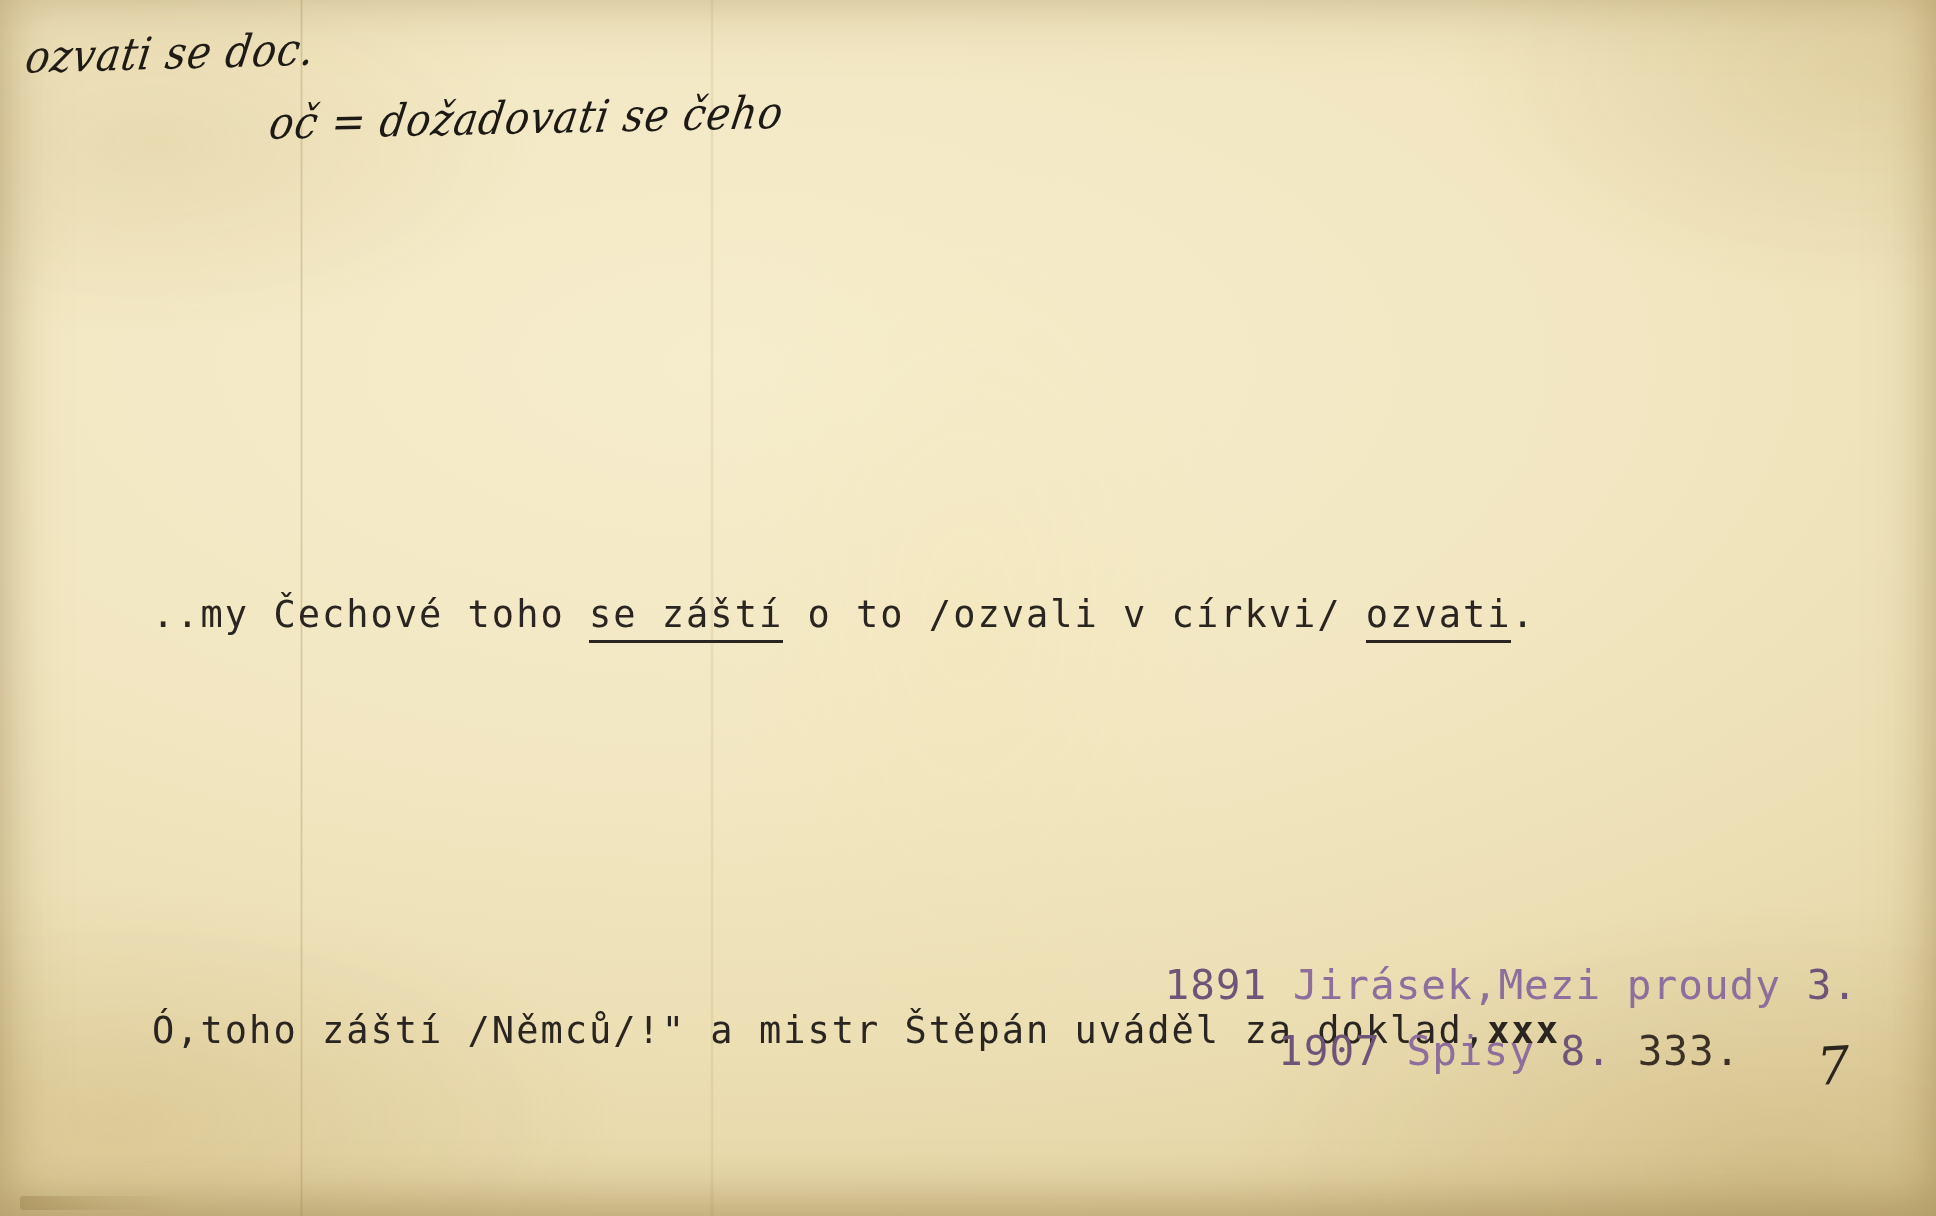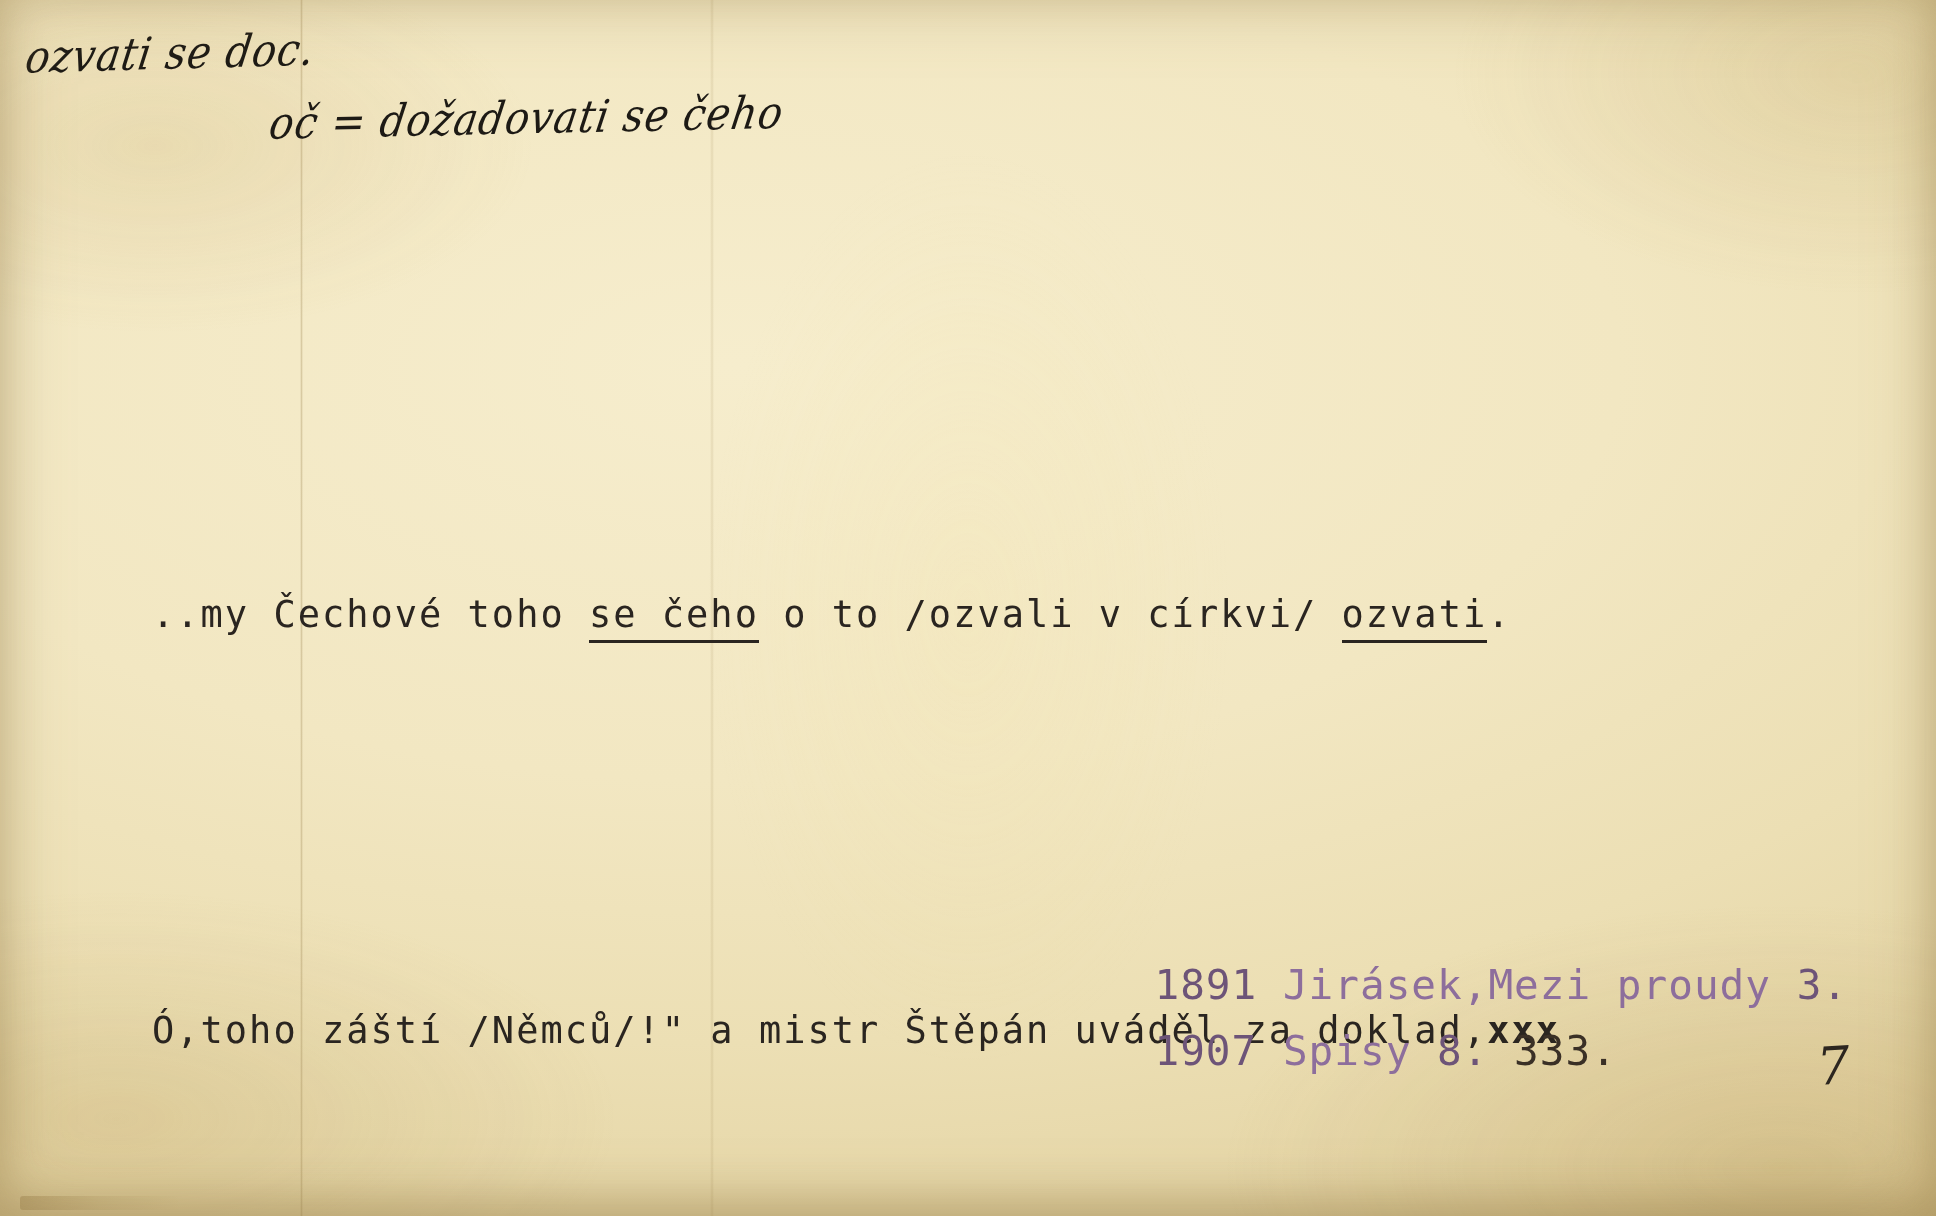--- a/index.html
+++ b/index.html
@@ -97,23 +97,23 @@
   .typed-line { position: relative; height: 104px; }
   .u {
     border-bottom: 3px solid #2a2520;
     padding-bottom: 4px;
   }
   .strike-x { position: relative; font-weight: bold; }
 
   
   #stamp {
     position: absolute;
-    right: 88px;
+    right: 78px;
     bottom: 132px;
-    text-align: left;
+    text-align: center;
     font-family: "DejaVu Sans Mono", monospace;
     color: #8d6e9c;
     letter-spacing: 1px;
   }
   #stamp-line-1 {
     font-size: 41px;
     line-height: 66px;
     white-space: pre;
   }
   #stamp-line-2 {
@@ -140,21 +140,21 @@
 <div id="card">
 
   <div id="grain"></div>
   <div class="fold" id="fold-left"></div>
   <div class="fold" id="fold-right"></div>
 
   <div class="hand" id="hand-line-1">ozvati se doc.</div>
   <div class="hand" id="hand-line-2">oč = dožadovati se čeho</div>
 
   <div id="typed">
-    <div class="typed-line"><span>..my </span><span>Čechové toho </span><span class="u">se čeho</span><span> o to /ozvali v církvi/ </span><span class="u">ozvati</span><span>.</span></div>
+    <div class="typed-line"><span>..my </span><span>Čechové toho </span><span class="u">se záští</span><span> o to /ozvali v církvi/ </span><span class="u">ozvati</span><span>.</span></div>
 
     <div class="typed-line"><span>Ó,toho záští /Němců/!" a mistr Štěpán uváděl za doklad,</span><span class="strike-x">xxx</span></div>
 
     
   </div>
 
   <div id="stamp">
     <div id="stamp-line-1"><span class="ink-dark">1891</span> <span>Jirásek,Mezi proudy</span> <span class="ink-dark">3.</span></div>
     <div id="stamp-line-2"><span class="ink-dark">1907</span> <span>Spisy</span> <span class="ink-dark">8.</span> <span style="color:#3a3026">333.</span></div>
   </div>

